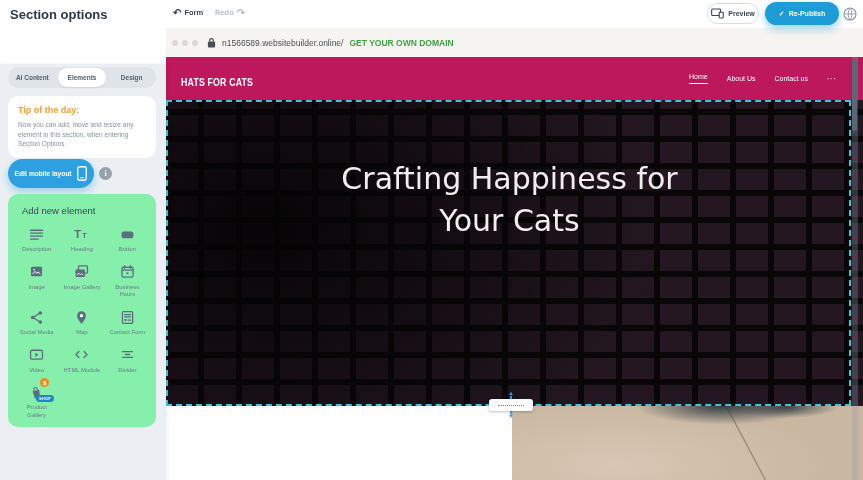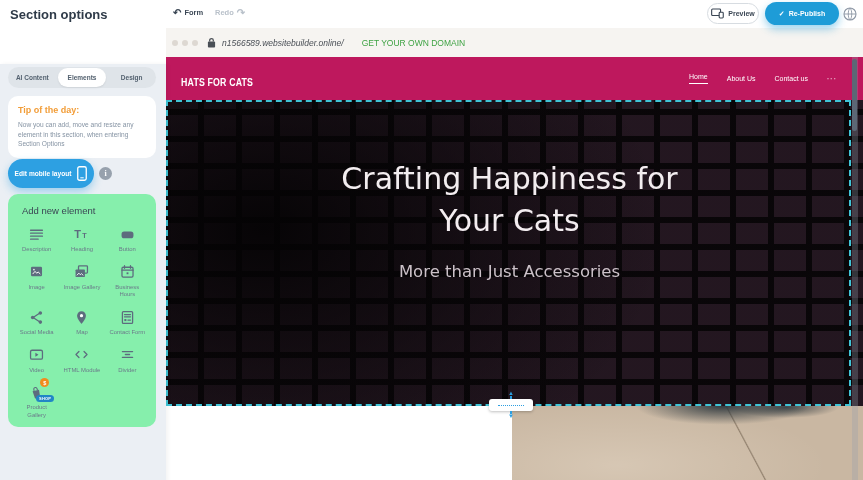--- a/index.html
+++ b/index.html
@@ -36,22 +36,22 @@
   .shop-pill { position:absolute; right:-9px; bottom:-1px; background:#2186c6; color:#fff; font-size:4px; font-weight:bold; padding:1px 3px; border-radius:5px; letter-spacing:.2px; }
   .price-dot { position:absolute; right:-4px; top:-5px; width:9px; height:9px; background:#f08c1e; border-radius:50%; color:#fff; font-size:5.5px; font-weight:bold; display:flex; align-items:center; justify-content:center; }
   .sidebar-divider { position:absolute; left:8px; top:417px; width:148px; height:1px; background:#c9d0d8; }
   .done-btn { position:absolute; left:8px; top:425px; width:53px; height:24px; background:#2da0e2; border-radius:13px; display:flex; align-items:center; justify-content:center; font-size:7.5px; font-weight:bold; color:#fff; box-shadow:0 3px 6px rgba(45,160,226,.4); cursor:pointer; }
 
   
   .browser-bar { position:absolute; left:166px; top:28px; width:697px; height:29px; background:#f6f4f1; display:flex; align-items:center; }
   .b-dots { display:flex; gap:4px; margin-left:6px; }
   .b-dot { width:6px; height:6px; border-radius:50%; background:#ddd8d2; }
   .b-lock { margin-left:9px; display:flex; align-items:center; }
-  .b-url { margin-left:6px; font-size:8.5px; color:#4a4f56;font-style:italic; }
-  .b-domain { margin-left:18px; font-size:8.5px; font-weight:normal; color:#3fa344; cursor:pointer; }
+  .b-url { margin-left:6px; font-size:8.5px; color:#4a4f56; }
+  .b-domain { margin-left:6px; font-size:8.5px; font-weight:bold; color:#3fa344; cursor:pointer; }
 
   
   .site-header { position:absolute; left:166px; top:57px; width:697px; height:49px; background:#be185d; display:flex; align-items:center; }
   .site-logo { margin-left:15px; color:#fff; font-weight:bold; font-size:11px; letter-spacing:.2px; transform:scaleX(.8); transform-origin:left center; white-space:nowrap; }
   .site-nav { position:absolute; right:26px; top:0; height:43px; display:flex; align-items:center; gap:19px; }
   .nav-item { color:#fff; font-size:7px; cursor:pointer; }
   .nav-item.active { border-bottom:1.5px solid #fff; padding-bottom:3px; }
   .nav-item.more { color:rgba(255,255,255,.65); font-weight:bold; letter-spacing:1px; }
 
   .hero { position:absolute; left:166px; top:100px; width:697px; height:306px;
@@ -313,21 +313,20 @@
       <span class="nav-item active">Home</span>
       <span class="nav-item">About Us</span>
       <span class="nav-item">Contact us</span>
       <span class="nav-item more">···</span>
     </nav>
 </div>
 
 <div class="hero">
   <div class="hero-inner">
     <div class="hero-heading">Crafting Happiness for Your Cats</div>
-    <div class="hero-sub">More than Just Accessories</div>
   </div>
   <div class="hero-border"></div>
 </div>
 
 <div class="below-strip">
   <div class="sand-img"></div>
 </div>
 
 <div class="resize-handle">
   <span class="rh-arrow">▲</span>

